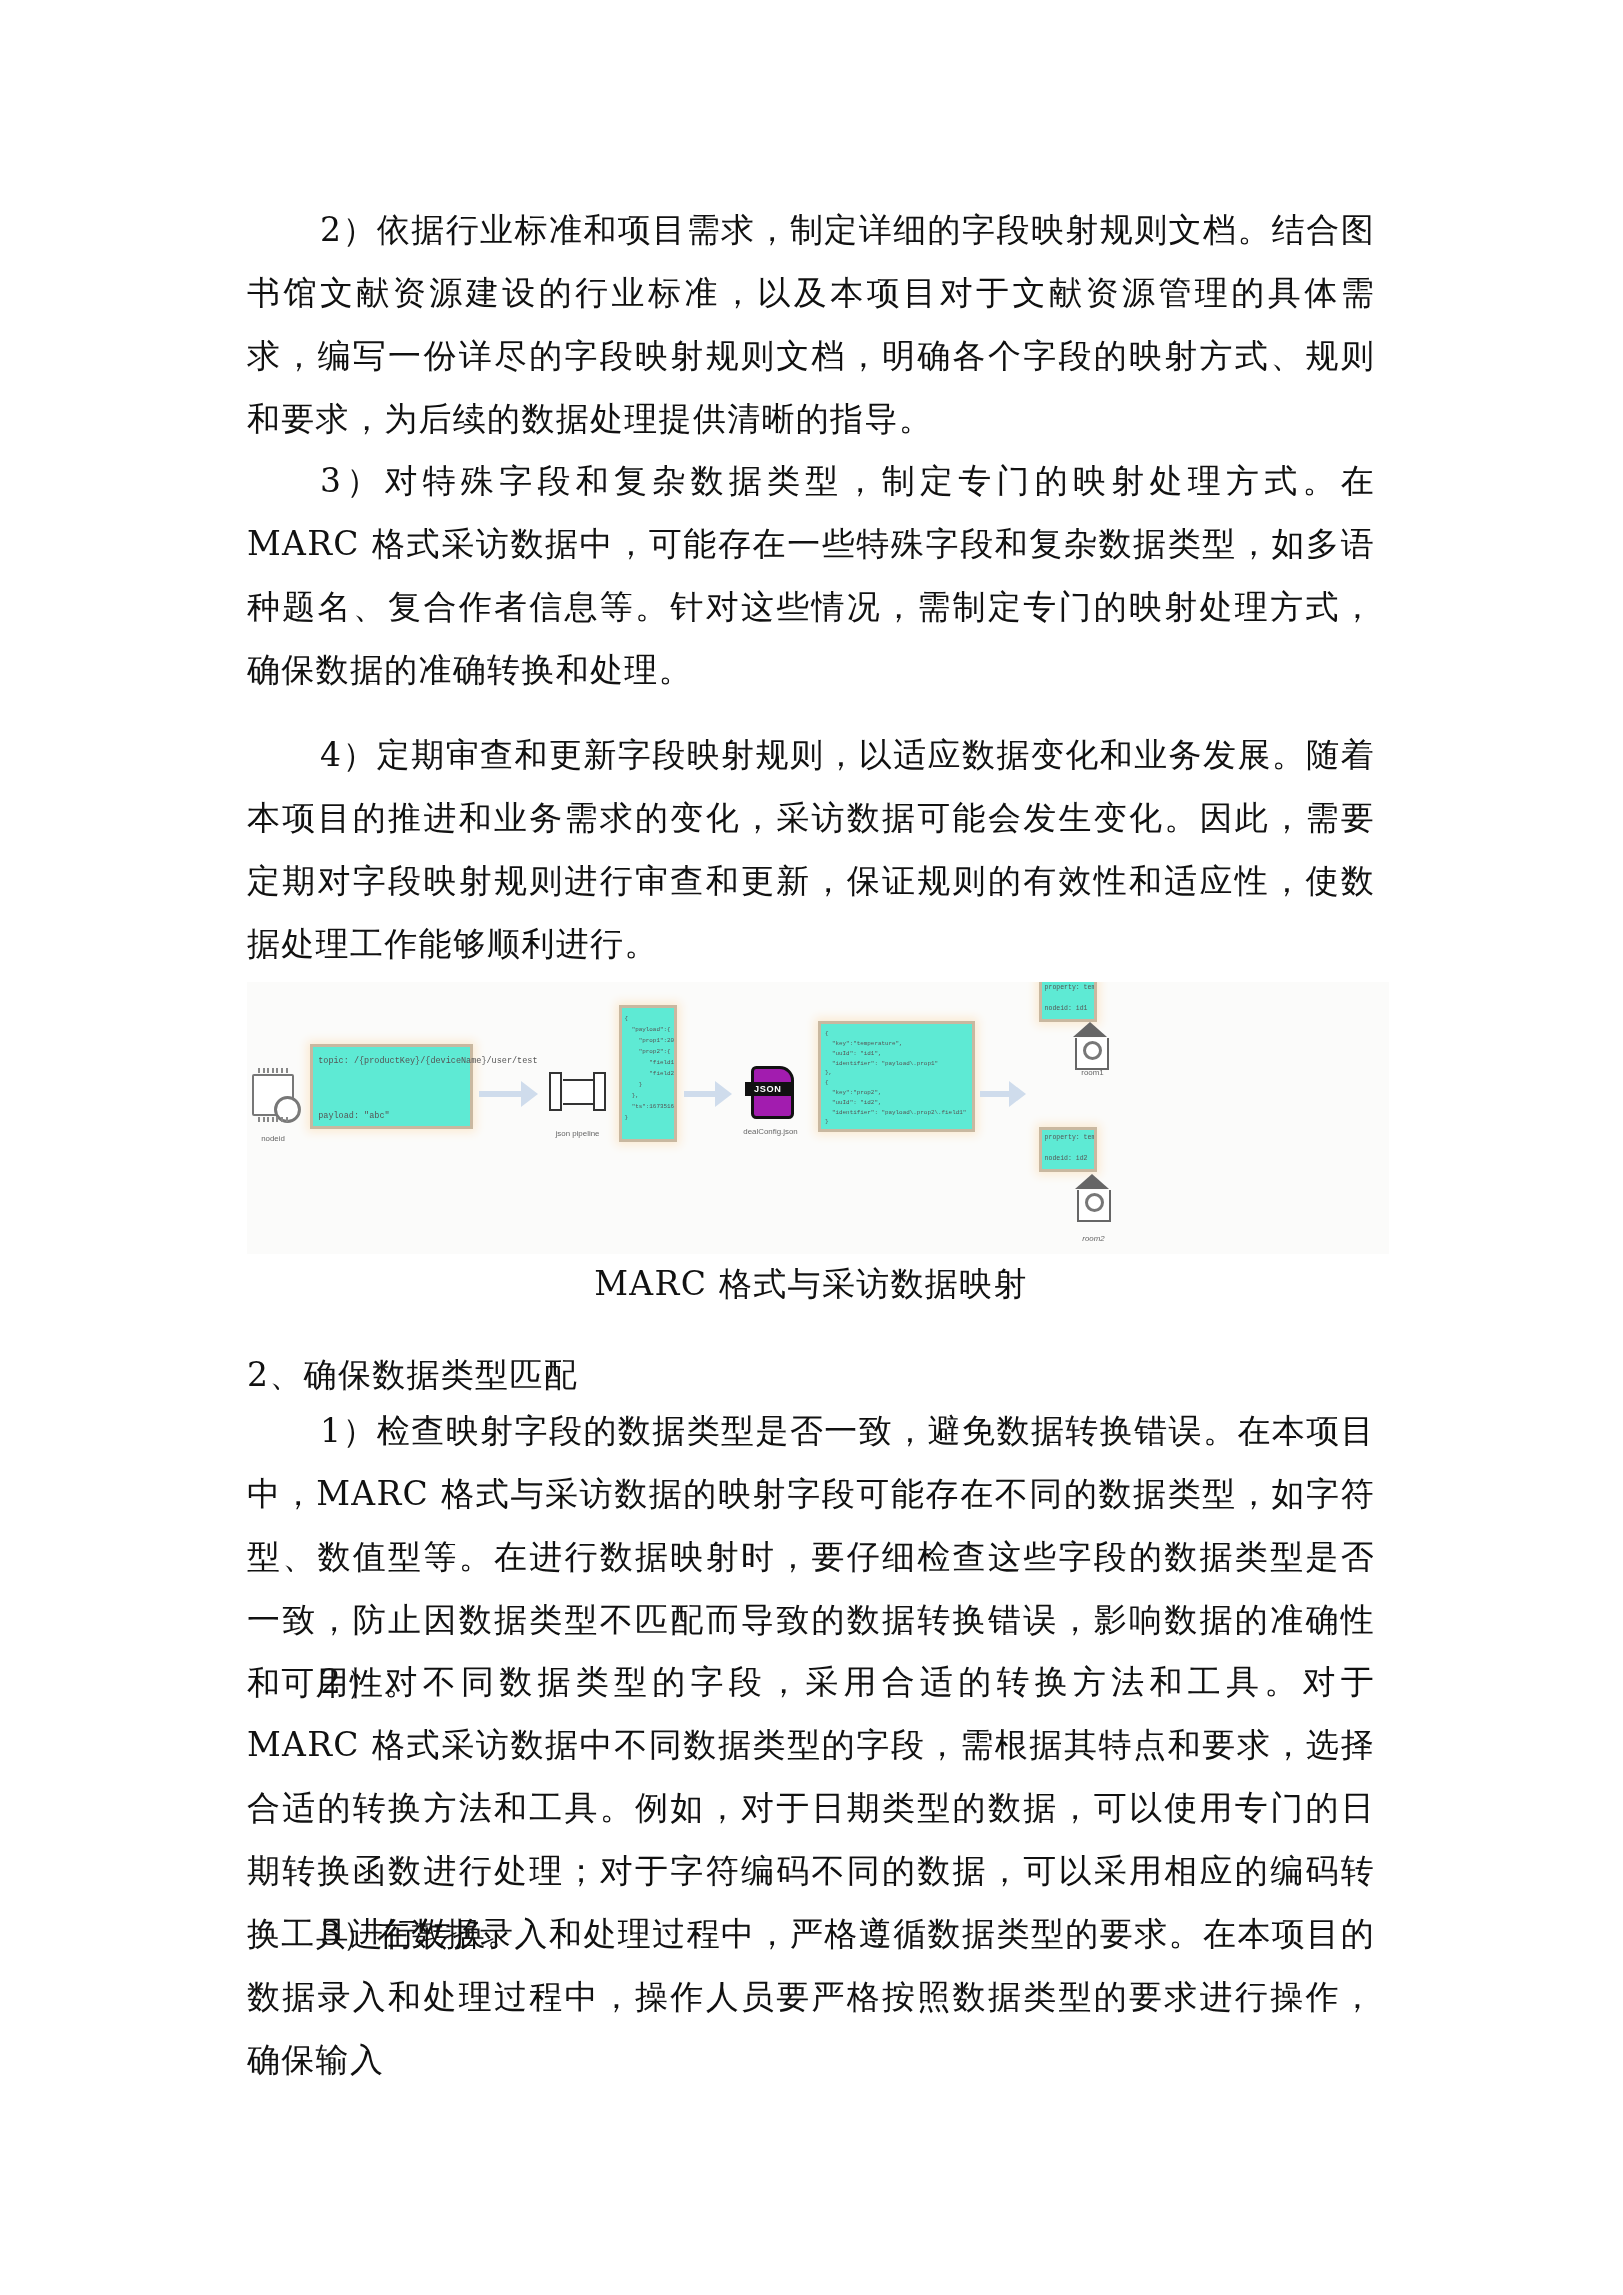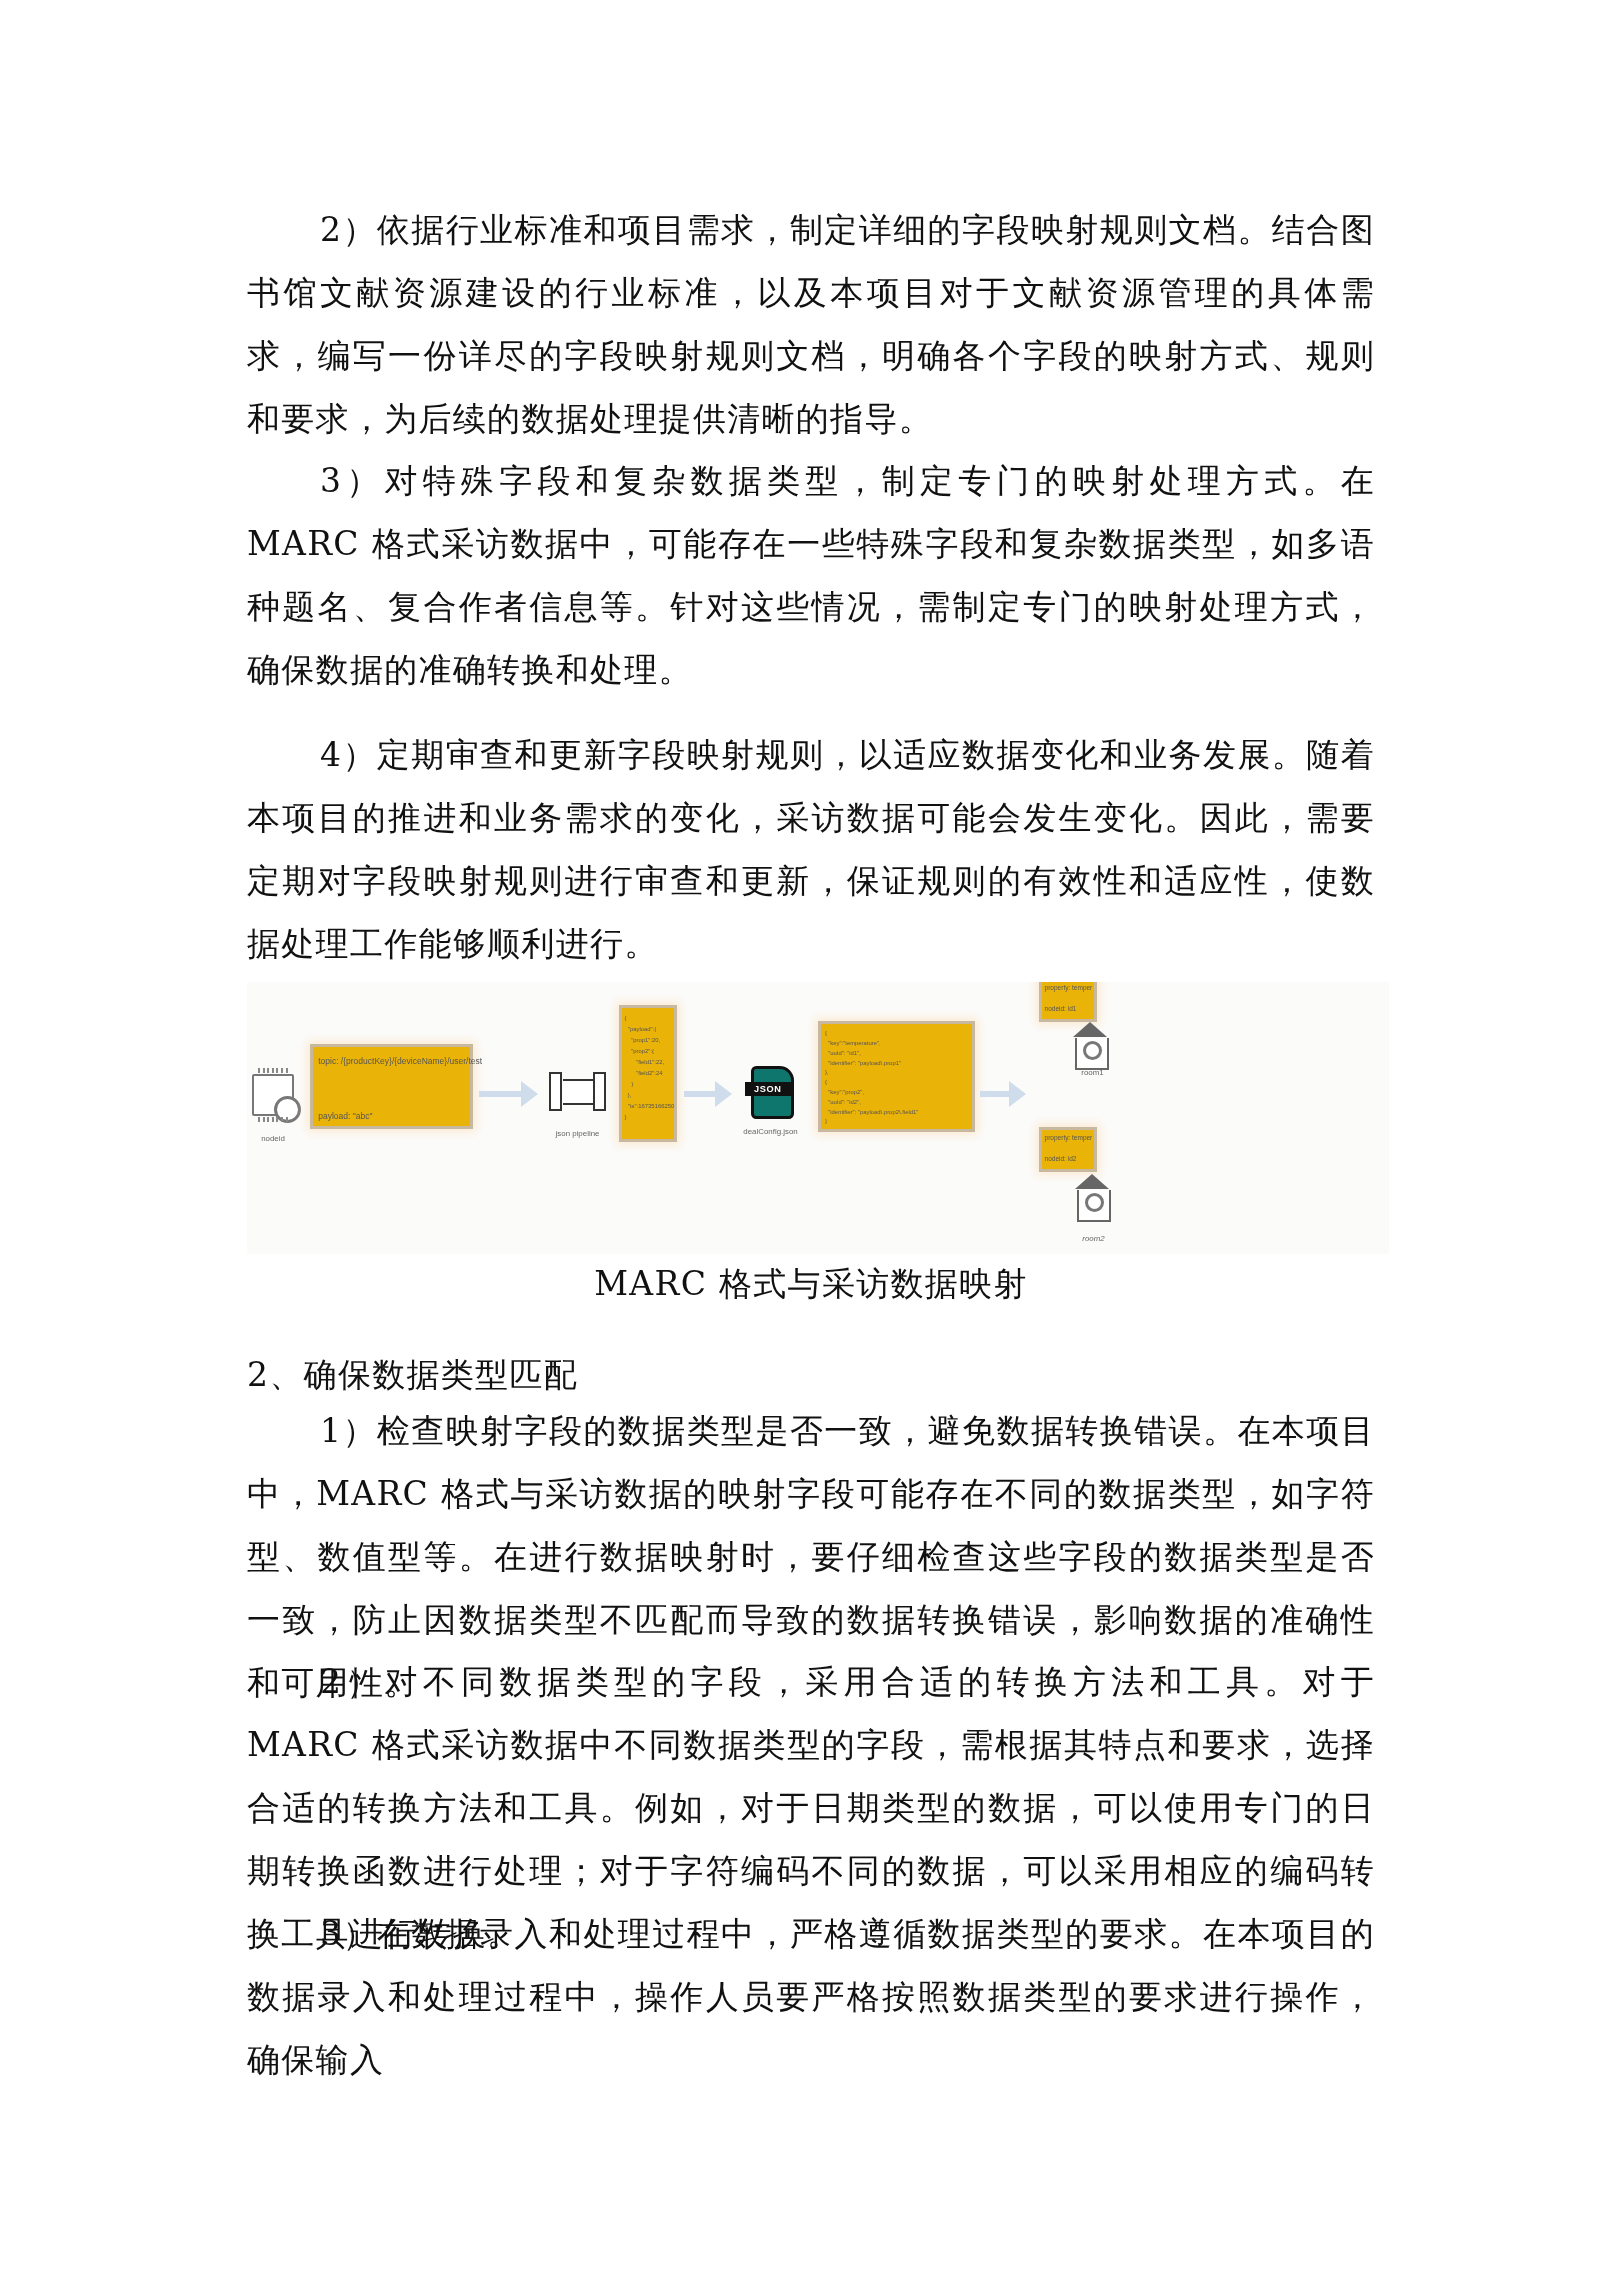--- a/index.html
+++ b/index.html
@@ -25,23 +25,24 @@
     text-align: center; font-size: 33px; line-height: 39px; margin: 0; letter-spacing: 1.3px;
   }
 
   
   .figure {
     position: absolute; left: 247px; top: 982px; width: 1142px; height: 272px;
     background: #fbfbfa; overflow: hidden;
     font-family: "Liberation Sans", sans-serif; color: #444;
   }
   .fig-box {
-    position: absolute; background: #eab308;
+    position: absolute; background: #5eead4;
     border: 3.3px solid #c9b8a0;
     box-shadow: 0 0 9.2px 2.6px #fbead2;
+    font-family: Liberation Mono, monospace;
   }
   .fig-text { position: absolute; font-size: 8.5px; color: #555; white-space: pre; line-height: 13px; }
   .fig-label { position: absolute; font-size: 7.9px; color: #666; text-align: center; }
   .arrow {
     position: absolute; height: 14.4px;
   }
   .arrow .shaft { position: absolute; left: 0; top: 3.9px; height: 6.5px; background: #cfdcec; }
   .arrow .head {
     position: absolute; top: -6.5px; width: 0; height: 0;
     border-top: 13.7px solid transparent; border-bottom: 13.7px solid transparent;
@@ -59,21 +60,21 @@
     content: ""; position: absolute; left: 3.9px; right: 3.9px; bottom: -7.9px; height: 5.2px;
     background: repeating-linear-gradient(90deg, #888 0 2px, transparent 2px 4.6px);
   }
   .chip .gear {
     position: absolute; right: -9.2px; bottom: -9.2px; width: 21px; height: 21px;
     border: 3.9px solid #777; border-radius: 50%; background: #fff;
   }
   .pipeline { position: absolute; }
   .pipeline .cap { position: absolute; top: 0; width: 9.2px; height: 35px; border: 2.6px solid #333; background: #fff; }
   .pipeline .tube { position: absolute; top: 6.5px; height: 22px; border-top: 2.6px solid #333; border-bottom: 2.6px solid #333; background: #fff; }
-  .jsonfile { position: absolute; width: 37px; height: 47px; border: 3.9px solid #111; border-radius: 5.2px; border-top-right-radius: 14.4px; background: #0f766e; }
+  .jsonfile { position: absolute; width: 37px; height: 47px; border: 3.9px solid #111; border-radius: 5.2px; border-top-right-radius: 14.4px; background: #a21caf; }
   .jsonfile .tag {
     position: absolute; left: -9.2px; top: 13px; width: 46px; height: 14.4px; background: #111; color: #fff;
     font-size: 9.2px; font-weight: bold; text-align: center; line-height: 14.4px; letter-spacing: 0.7px;
   }
   .house {
     position: absolute; width: 30px; height: 30px; border: 2.6px solid #666; border-top: none; background: #fff;
   }
   .house::before {
     content: ""; position: absolute; left: -3.9px; top: -15.7px; width: 0; height: 0;
     border-left: 17.7px solid transparent; border-right: 17.7px solid transparent; border-bottom: 15.7px solid #666;

